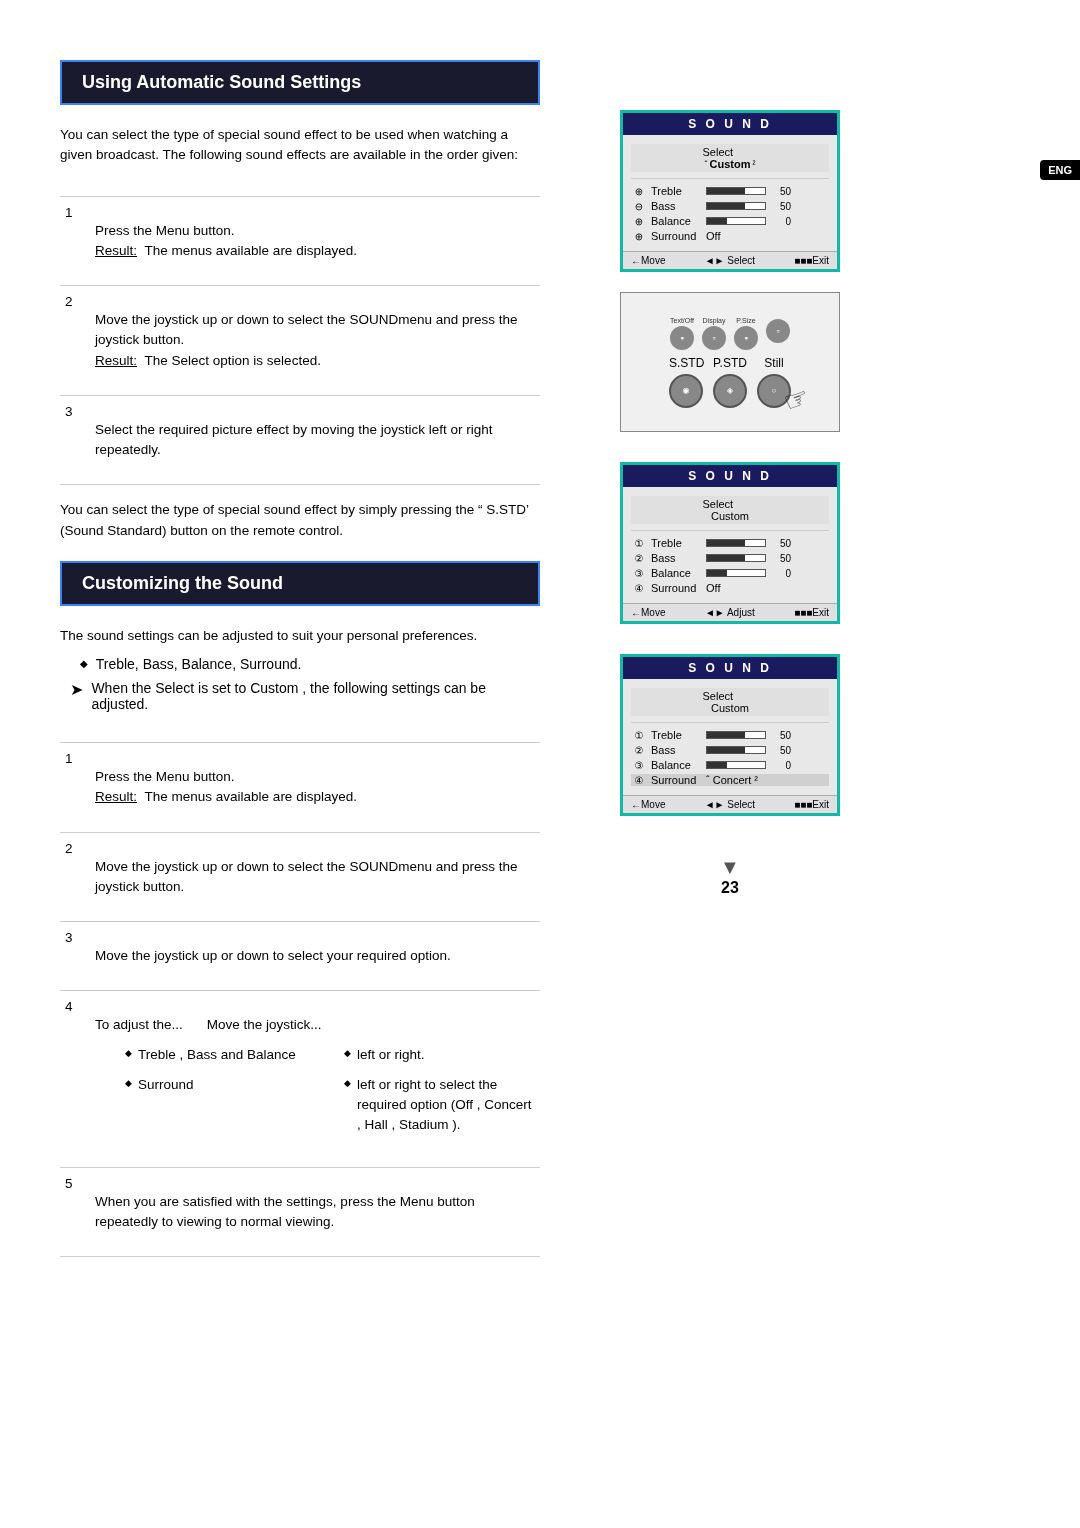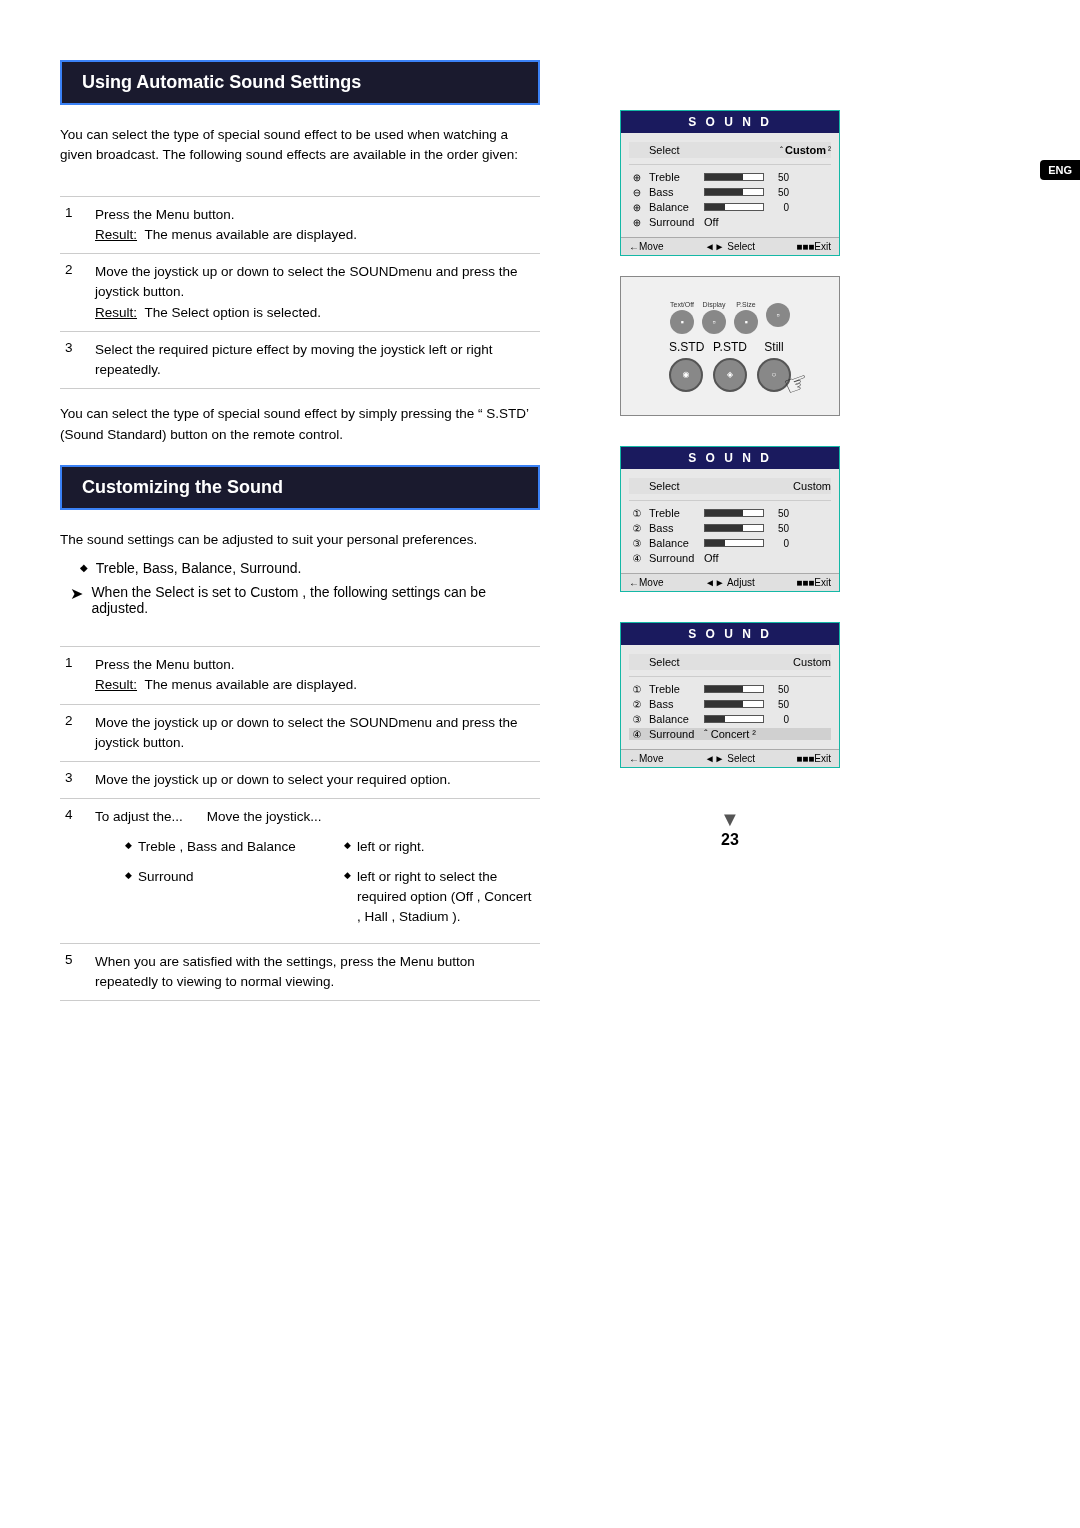--- a/index.html
+++ b/index.html
@@ -118,21 +118,21 @@
 
     .step-num {
       width: 30px;
       vertical-align: top;
       padding: 8px 5px;
       font-size: 13.5px;
     }
 
     .step-content {
       vertical-align: top;
-      padding: 8px 5px;
+      padding: 24px 5px;
       font-size: 13.5px;
       line-height: 1.5;
     }
 
     .step-content .result-line {
       margin-top: 4px;
     }
 
     .underline {
       text-decoration: underline;
@@ -140,21 +140,21 @@
 
     .note-text {
       margin-top: 15px;
       margin-bottom: 15px;
       font-size: 13.5px;
       line-height: 1.5;
     }
 
     
     .sound-box {
-      border: 1px solid #14b8a6;
+      border: 3px solid #14b8a6;
       width: 220px;
       font-size: 11px;
       background: #f0f0f0;
     }
 
     .sound-header {
       background: #1a1a5e;
       color: #fff;
       text-align: center;
       padding: 4px;
@@ -210,20 +210,21 @@
 
     .s-value {
       width: 22px;
       text-align: right;
       font-size: 10px;
     }
 
     .sound-row.select-row {
       background: #e0e0e0;
       padding: 2px 0;
+      flex-direction: column;
     }
 
     .sound-footer {
       display: flex;
       justify-content: space-between;
       padding: 3px 8px;
       background: #e0e0e0;
       border-top: 1px solid #aaa;
       font-size: 10px;
     }

